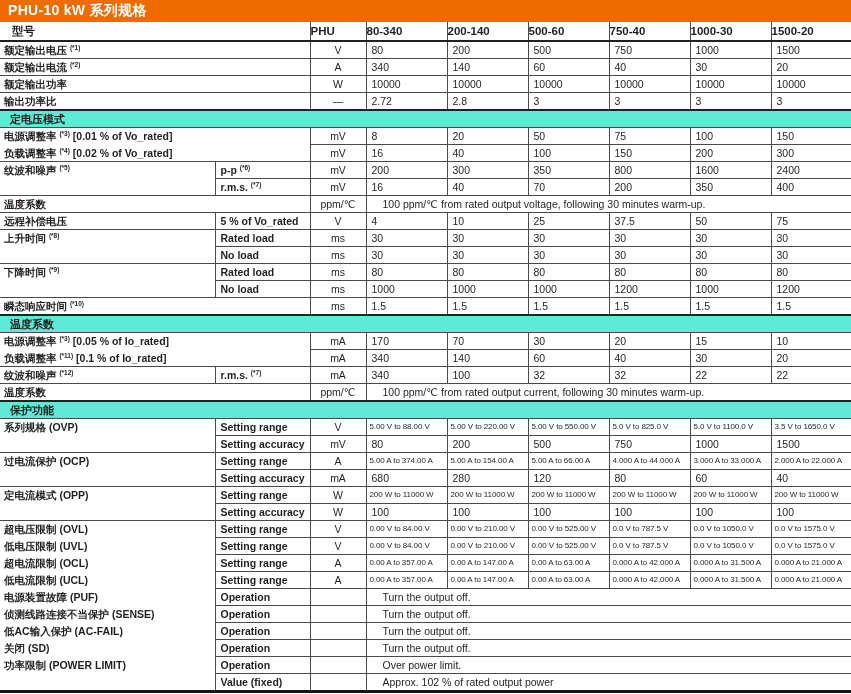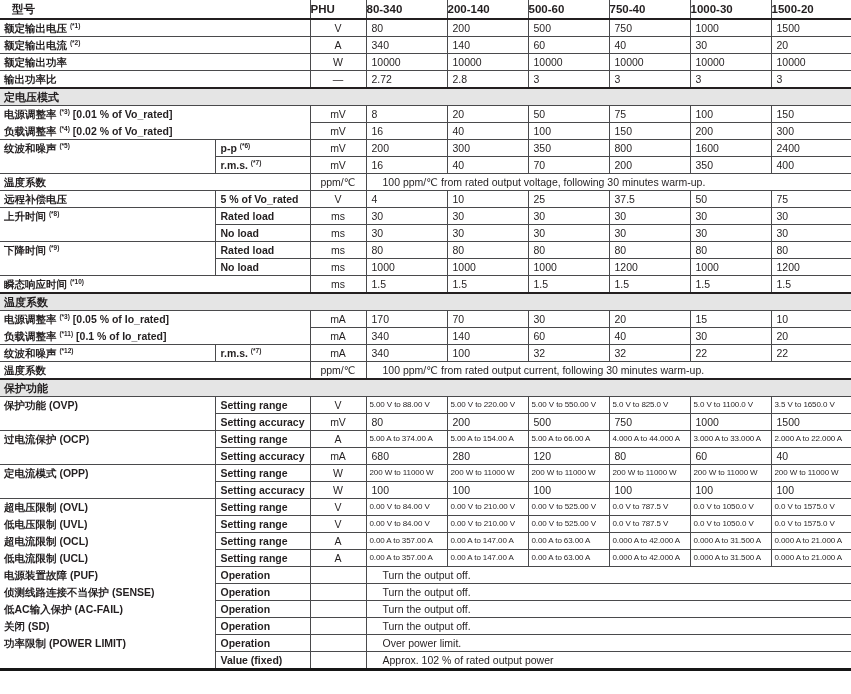--- a/index.html
+++ b/index.html
@@ -30,30 +30,33 @@
     font-weight:bold;font-size:10.5px;padding-left:4px;text-align:left;
     vertical-align:top;
   }
   .sub{font-weight:bold;font-size:10.5px;padding-left:5px;text-align:left;}
   .unit{font-size:10.5px;text-align:center;}
   .val{font-size:10.5px;padding-left:5px;text-align:left;}
   .val.small{font-size:8px;padding-left:3px;letter-spacing:-0.1px;margin-top:28px;}
   .spantxt{font-size:10.5px;padding-left:16px;text-align:left;}
   sup{font-size:6.5px;vertical-align:super;font-weight:bold;line-height:0;}
   tr.section td{
-    background:#e5e5e5;font-weight:bold;font-size:11px;padding-left:4px;
+    background:#5eead4;font-weight:bold;font-size:11px;padding-left:10px;
     text-align:left;border-left:none;border-right:none;
     border-top:2px solid #231f20;
   }
   .nb{border-bottom-style:hidden;}
 </style>
 </head>
 <body>
 
 <div class="page">
+  <div class="title-bar" style="background: rgb(237, 108, 0);">
+    <span class="title-text">PHU-10 kW 系列规格</span>
+  </div>
 
   <table class="spec">
     <colgroup>
       <col style="width:215px">
         <col style="width:95px">
         <col style="width:56px">
       <col style="width:81px">
         <col style="width:81px">
         <col style="width:81px">
       <col style="width:81px">
@@ -261,21 +264,21 @@
         </tr>
         <tr>
           <td class="lbl c1" colspan="2">温度系数</td>
           <td class="unit">ppm/℃</td>
           <td class="spantxt" colspan="6">100 ppm/℃ from rated output current, following 30 minutes warm-up.</td>
         </tr>
         <tr class="section">
           <td colspan="9">保护功能</td>
         </tr>
         <tr>
-          <td class="lbl c1" rowspan="2">保护功能 (OVP)</td>
+          <td class="lbl c1" rowspan="2">系列规格 (OVP)</td>
           <td class="sub">Setting range</td>
           <td class="unit">V</td>
           <td class="val small">5.00 V to 88.00 V</td>
           <td class="val small">5.00 V to 220.00 V</td>
           <td class="val small">5.00 V to 550.00 V</td>
           <td class="val small">5.0 V to 825.0 V</td>
           <td class="val small">5.0 V to 1100.0 V</td>
           <td class="val small">3.5 V to 1650.0 V</td>
         </tr>
         <tr>

